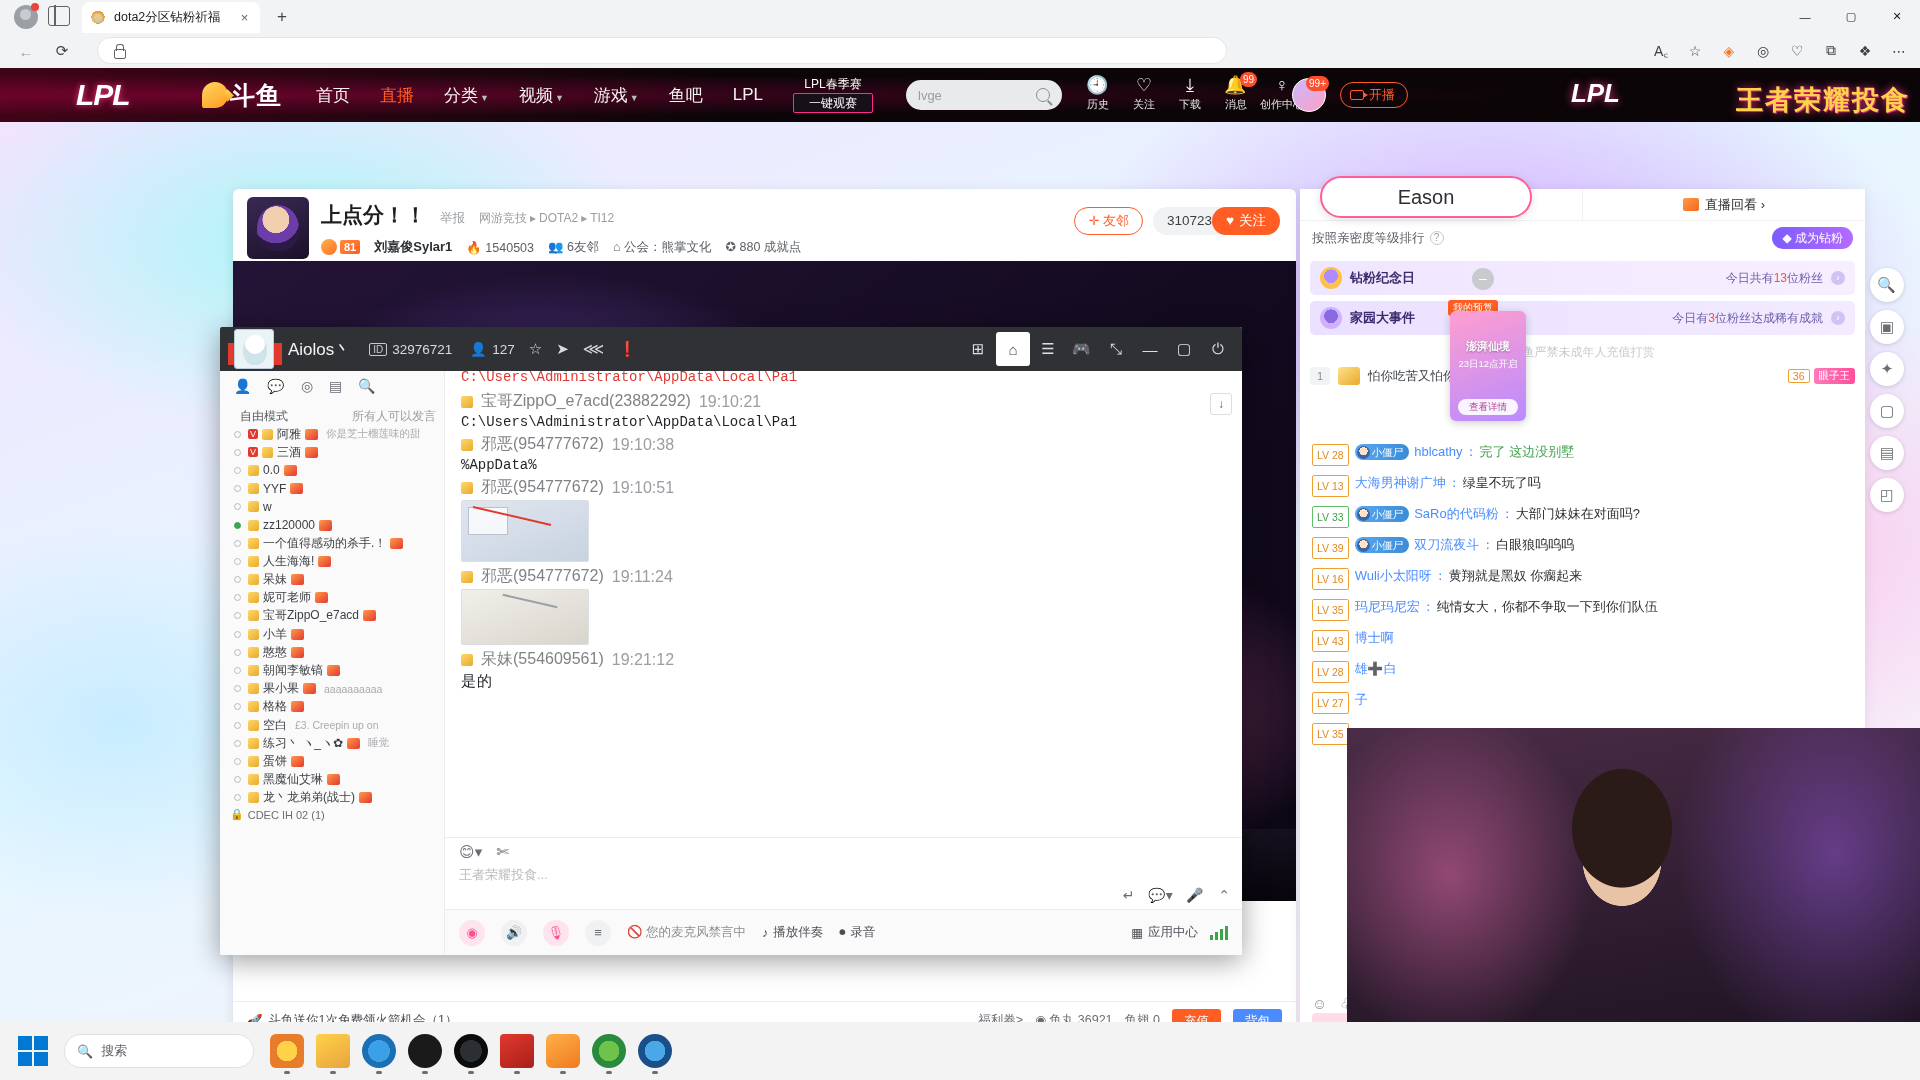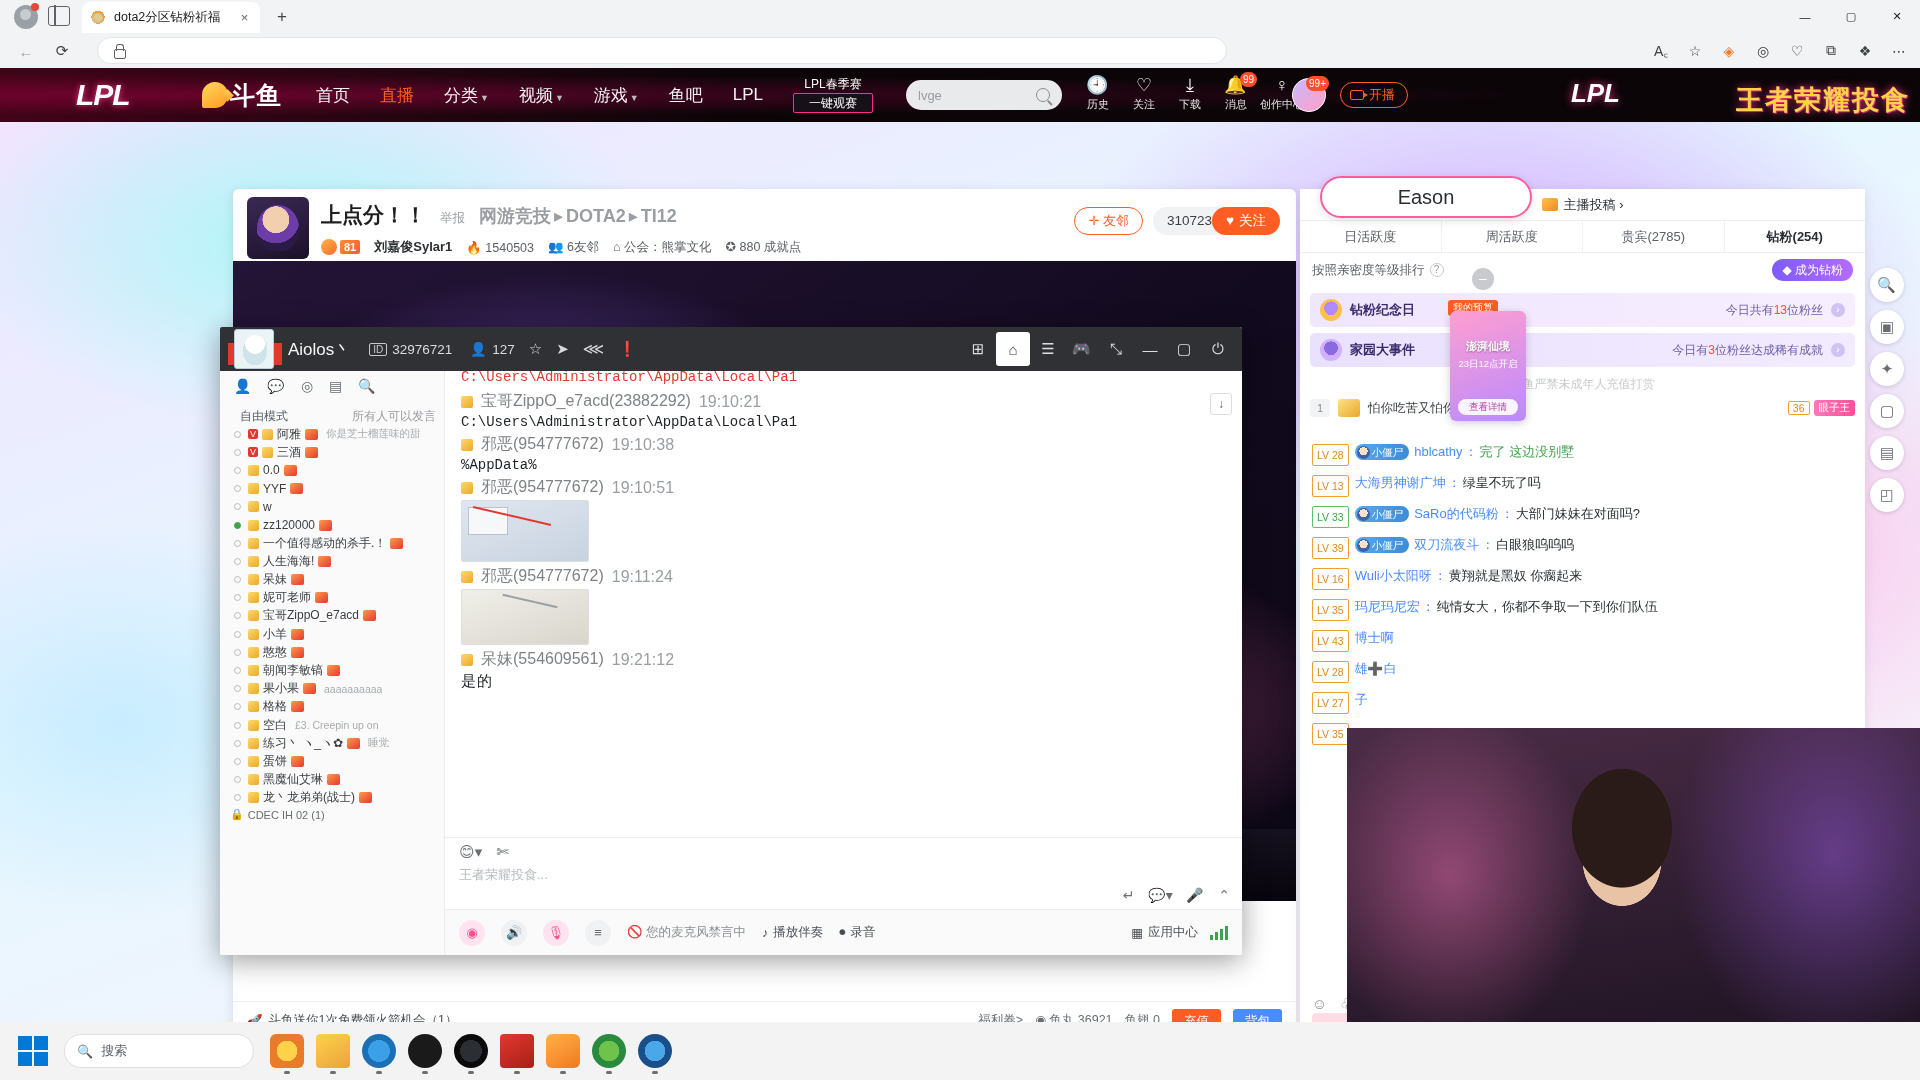--- a/index.html
+++ b/index.html
@@ -198,21 +198,21 @@
     background: linear-gradient(160deg,#3a2a55,#1b1028);
     overflow: hidden;
   }
   .pc-avatar:after {
     content:''; position:absolute; left:10px; top:8px; width:42px; height:46px; border-radius:50% 50% 42% 42%;
     background: radial-gradient(circle at 45% 32%, #f2cfae 0 34%, #6c3ca8 35% 60%, #2c1a46 61%);
   }
   .pc-title-row { margin-left: 72px; display: flex; align-items: baseline; gap: 14px; }
   .pc-title { font-size: 21px; font-weight: 700; color: #1e1e1e; }
   .pc-report { font-size: 12.5px; color: #9a9da1; }
-  .pc-crumbs { font-size: 18px; color: #9a9da1; font-weight: bold; }
+  .pc-crumbs { font-size: 12px; color: #9a9da1; }
   .pc-crumbs span { margin: 0 3px; }
   .pc-meta { margin-left: 72px; margin-top: 9px; display: flex; align-items: center; gap: 14px;
              font-size: 12.5px; color: #5c6066; }
   .lvl-badge {
     display:inline-flex; align-items:center; gap:3px;
   }
   .lvl-round { width: 16px; height: 16px; border-radius:50%; background: linear-gradient(140deg,#ffb648,#ff6a2a); }
   .lvl-num { background: linear-gradient(140deg,#ff8a3d,#ff5d23); color:#fff; font-size: 11px;
              padding: 1px 4px; border-radius: 2px; font-weight: 700; }
   .nick { color: #2b2f33; font-weight: 700; font-size: 13px; }
@@ -637,26 +637,24 @@
         </div>
       </div>
     </div>
 
     <div class="right-panel">
       <div class="rp-top">
         <div class="cell">
           <span class="mini-ic" style="background:linear-gradient(140deg,#ffc14a,#f08a1e)"></span>
           <span>主播投稿 ›</span>
         </div>
-      </div>
-      <div class="rp-tabs">
-        <div class="t">日活跃度</div>
-        <div class="t">周活跃度</div>
-        <div class="t">贵宾(2785)</div>
-        <div class="t active">钻粉(254)</div>
+        <div class="cell">
+          <span class="mini-ic" style="background:linear-gradient(140deg,#ff9a4a,#f06a1e)"></span>
+          <span>直播回看 ›</span>
+        </div>
       </div>
       <div class="rp-sort">
         <span>按照亲密度等级排行</span>
         <span class="q-mark">?</span>
         <span class="diamond-btn">◆ <span>成为钻粉</span></span>
       </div>
 
       <div class="rp-event" style="background:linear-gradient(90deg,#efe6ff,#f7eeff)">
         <span class="ev-ic" style="background:radial-gradient(circle at 50% 42%,#b08aff 0 40%,#ffc14a 41%)"></span>
         <span class="ev-name">钻粉纪念日</span>

